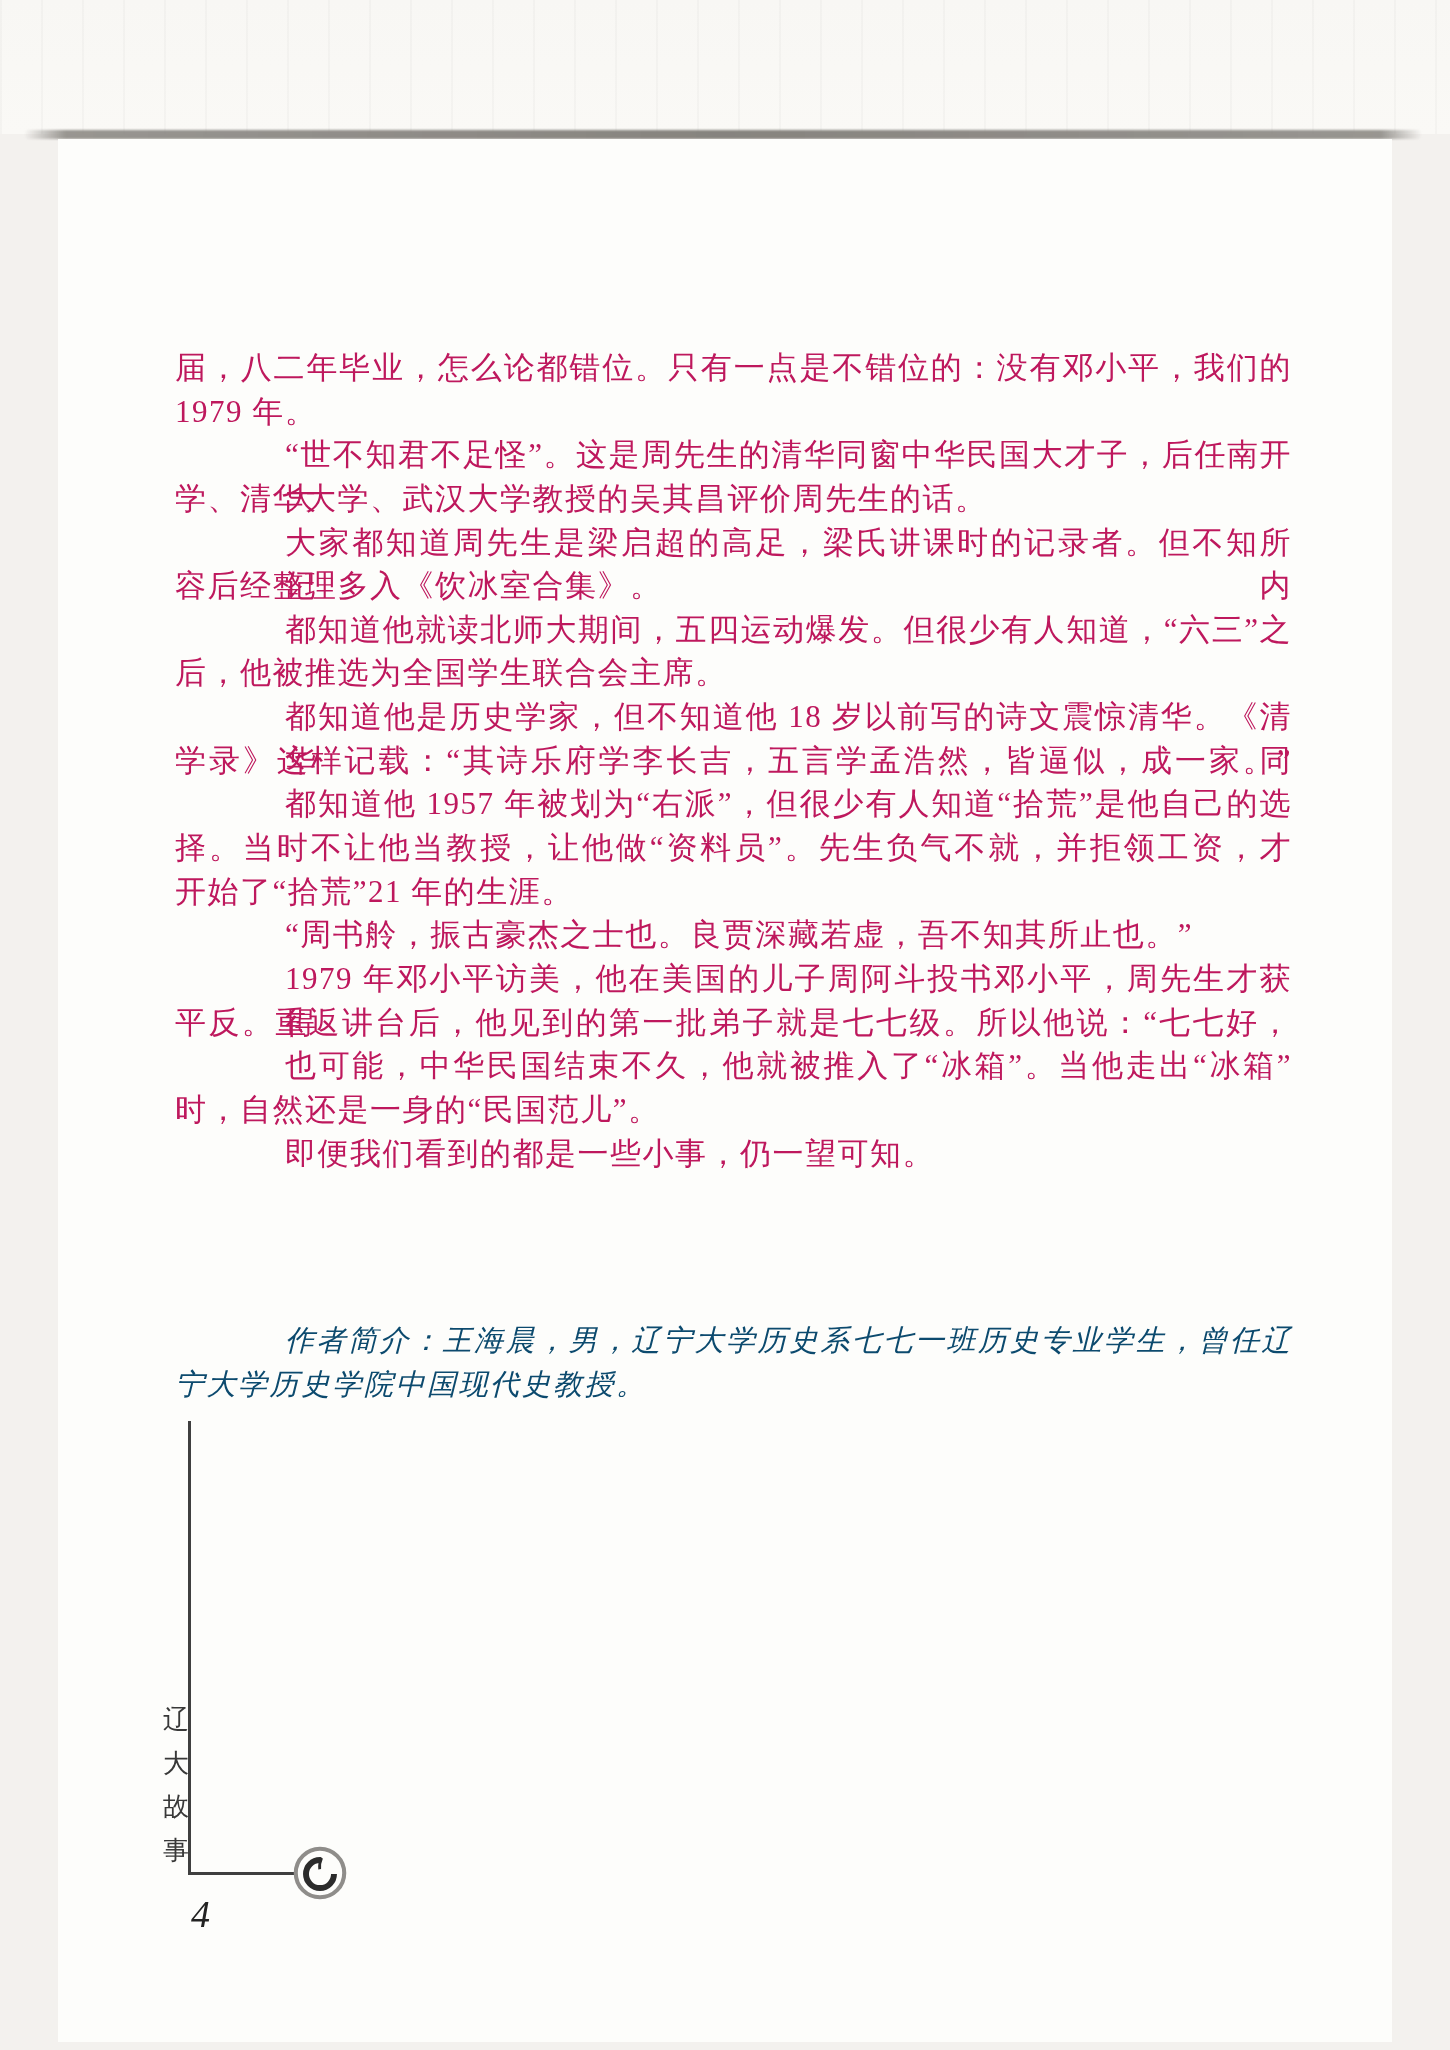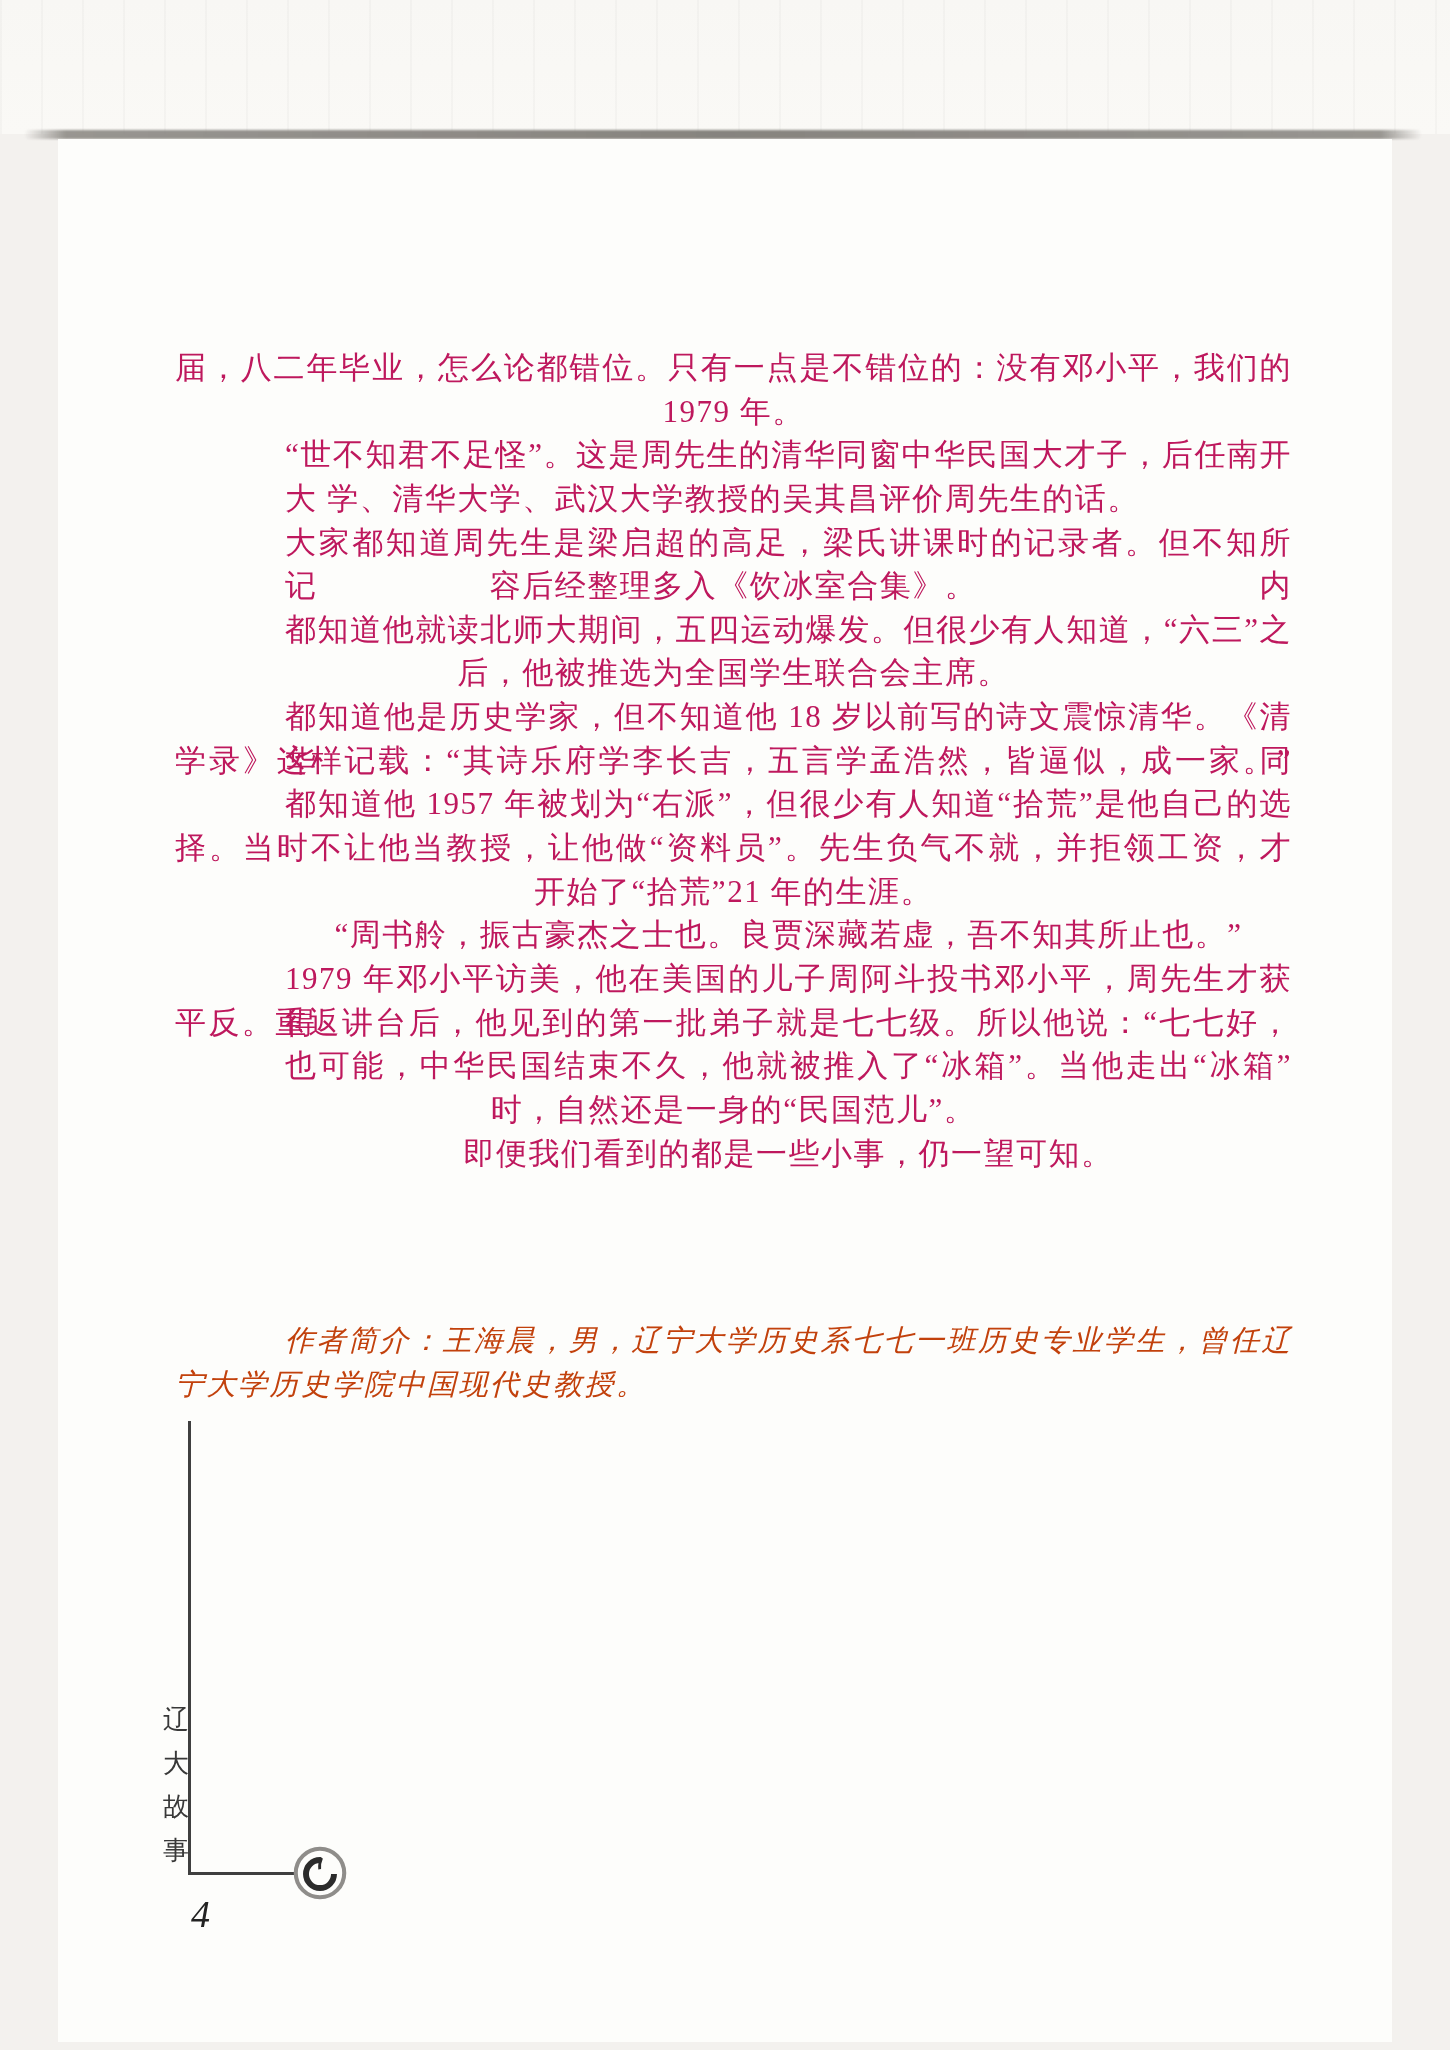--- a/index.html
+++ b/index.html
@@ -34,28 +34,27 @@
   }
   
   .body-text{
     position:absolute;left:175px;top:346px;width:1117px;
     color:#be185d;
   }
   .bline{
     height:43.65px;line-height:43.65px;
     font-size:31px;letter-spacing:1.5px;
     white-space:nowrap;
-    text-align:center;
   }
   .bline.full{white-space:normal;text-align:justify;text-align-last:justify;}
   .bline.indent{padding-left:110px;}
   
   .bio{
     position:absolute;left:175px;top:1318px;width:1170px;
-    color:#c2410c;
+    color:#0c4a6e;
   }
   .bio .bio-line{
     height:44px;line-height:44px;
     font-size:29px;letter-spacing:2.5px;
     font-style:italic;white-space:nowrap;
   }
   .bio .bio-line.indent{padding-left:110px;}
   
   .caption{position:absolute;left:161px;top:1698px;width:30px;color:#383838;}
   .caption .cap-char{height:43.5px;line-height:43.5px;font-size:26px;text-align:center;}

